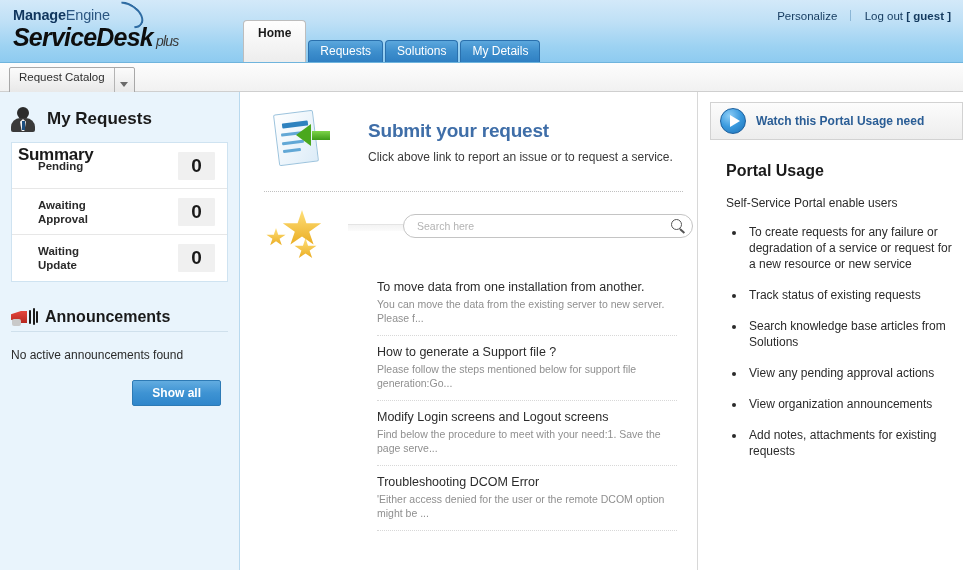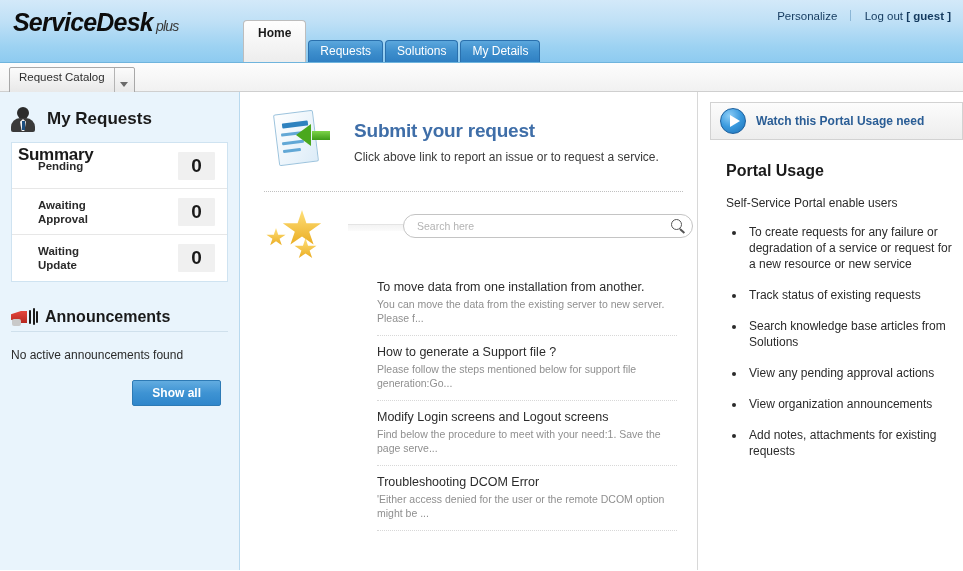--- a/index.html
+++ b/index.html
@@ -198,21 +198,21 @@
 
   
   .center {
     flex: 1 1 auto;
     background: #ffffff;
     padding: 18px 14px 0 24px;
     position: relative;
     overflow: hidden;
     border-right: 1px solid #d8d8d8;
   }
-  .submit-row { display: flex; align-items: flex-start; gap: 22px; padding-left: 6px; }
+  .submit-row { display: flex; align-items: flex-start; gap: 36px; padding-left: 6px; }
   .icon-doc { width: 62px; height: 62px; position: relative; flex: 0 0 62px; }
   .icon-doc .dc-paper {
     position: absolute; left: 6px; top: 2px; width: 40px; height: 52px;
     background: linear-gradient(to bottom right, #ffffff, #dcecf8);
     border: 1px solid #9cc3dd;
     transform: rotate(-7deg);
     border-radius: 2px;
   }
   .icon-doc .dc-l {
     position: absolute; background: #62a8d6; height: 3px; border-radius: 1px;
@@ -357,20 +357,24 @@
     padding-left: 3px;
   }
 </style>
 </head>
 <body>
 
 <div class="page">
 
   <div class="header">
     <div class="logo">
+      <div class="logo-top">
+        <b>Manage</b><span class="eng">Engine</span>
+        <span class="logo-swoosh"></span>
+      </div>
       <div class="logo-main"><span>ServiceDesk</span><span class="logo-plus">plus</span></div>
     </div>
 
     <div class="topright">
       <a href="#">Personalize</a>
       <span class="tr-sep"></span>
       <a href="#">Log out</a>
       <span class="guest">[ guest ]</span>
     </div>
 

